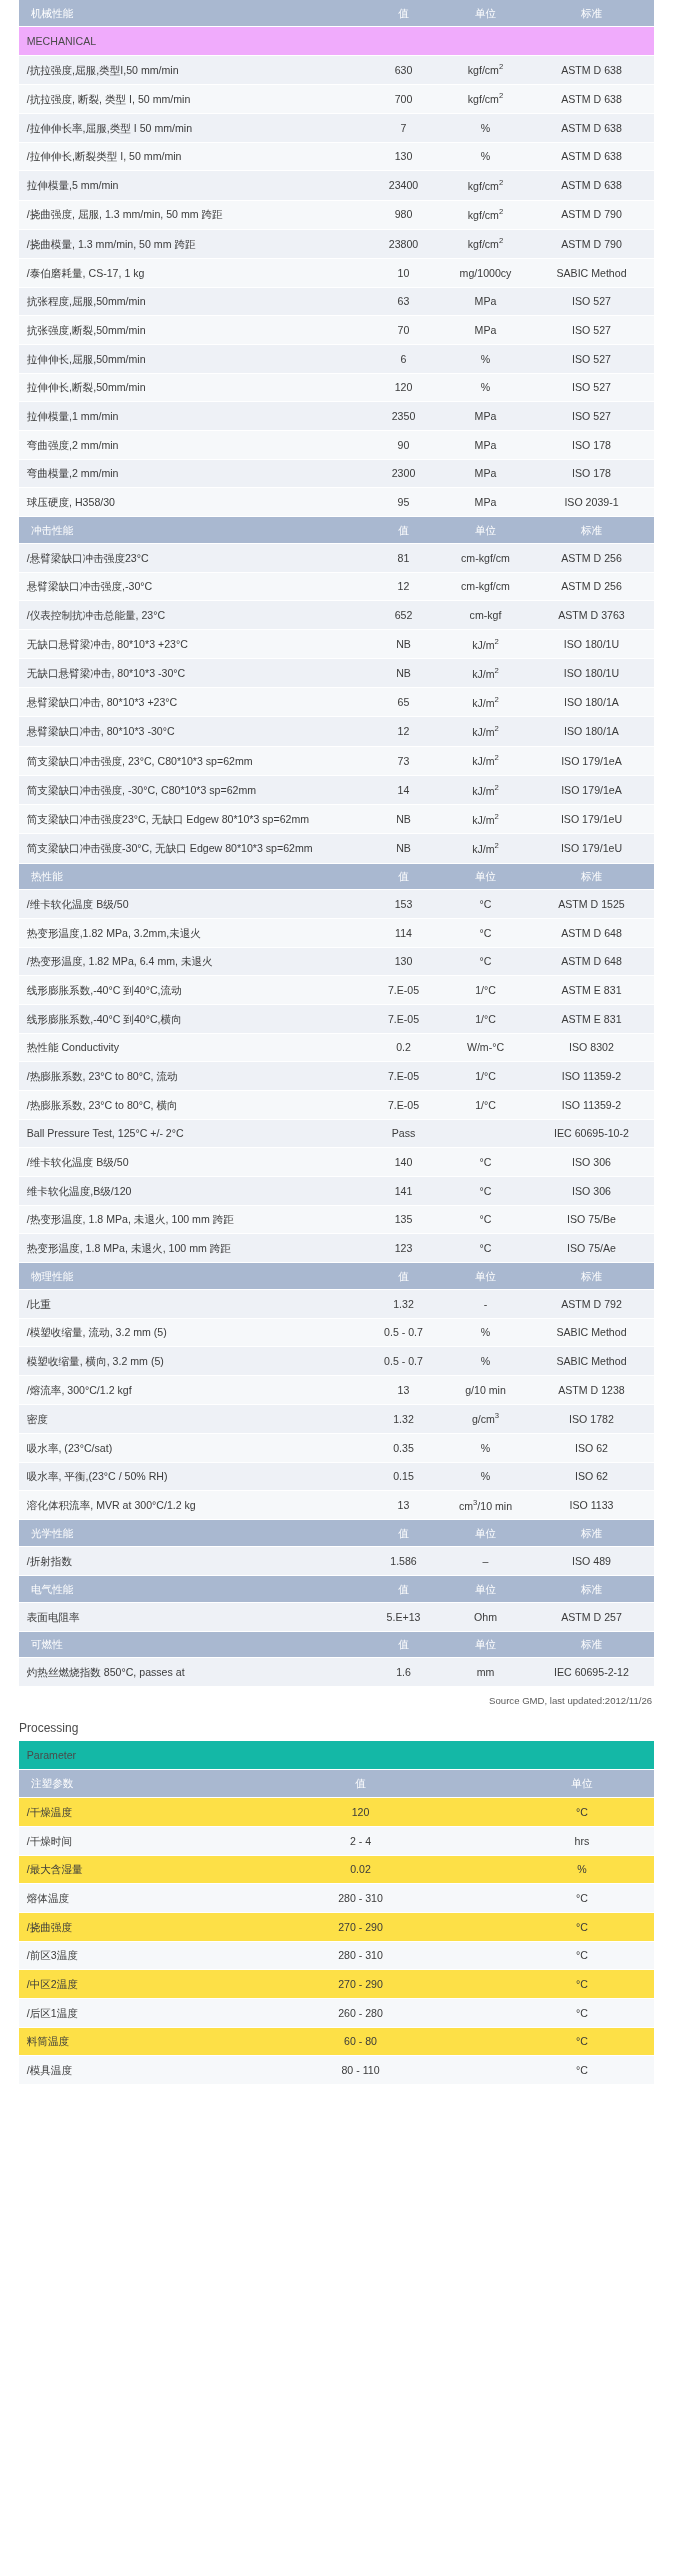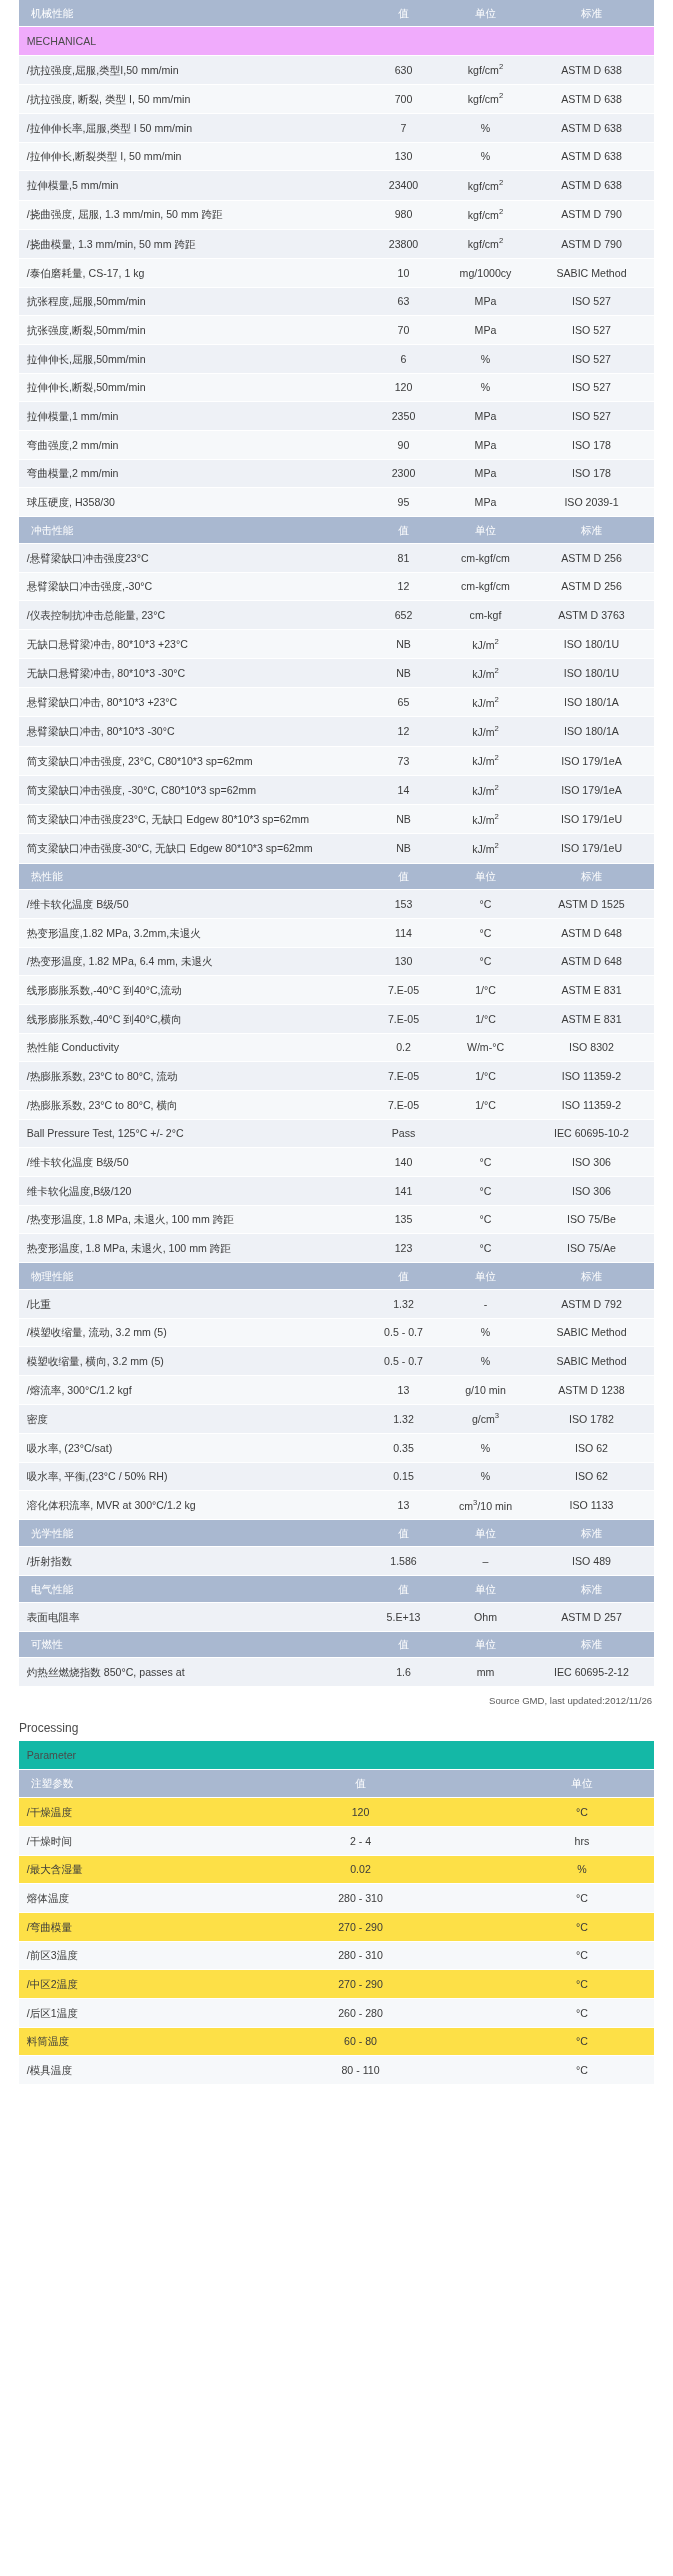--- a/index.html
+++ b/index.html
@@ -491,21 +491,21 @@
           <td class="name">/最大含湿量</td>
           <td class="val">0.02</td>
           <td class="unit">%</td>
         </tr>
         <tr class="row alt">
           <td class="name">熔体温度</td>
           <td class="val">280 - 310</td>
           <td class="unit">°C</td>
         </tr>
         <tr class="row">
-          <td class="name">/弯曲模量</td>
+          <td class="name">/挠曲强度</td>
           <td class="val">270 - 290</td>
           <td class="unit">°C</td>
         </tr>
         <tr class="row alt">
           <td class="name">/前区3温度</td>
           <td class="val">280 - 310</td>
           <td class="unit">°C</td>
         </tr>
         <tr class="row">
           <td class="name">/中区2温度</td>

